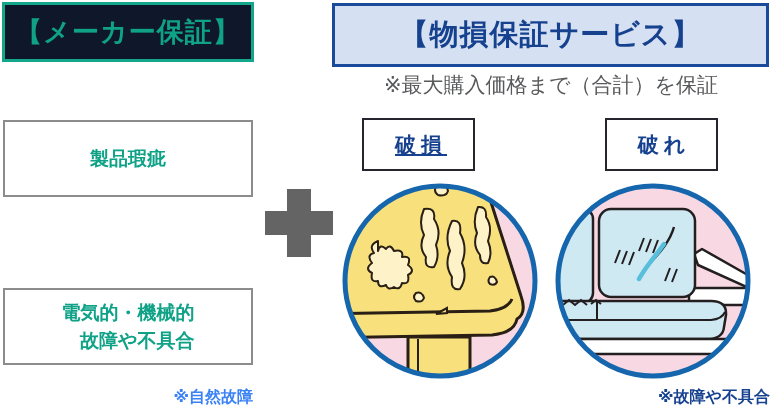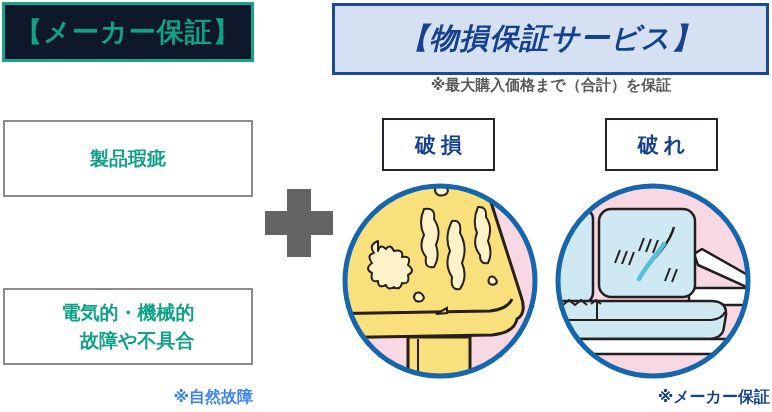--- a/index.html
+++ b/index.html
@@ -5,42 +5,42 @@
   html,body{margin:0;padding:0;background:#fff;}
   .stage{
     position:relative;width:772px;height:412px;background:#fff;overflow:hidden;
     font-family:"Liberation Sans","DejaVu Sans",sans-serif;
   }
   
   .hdr{position:absolute;display:flex;align-items:center;justify-content:center;
        font-weight:bold;box-sizing:border-box;letter-spacing:1px;}
   .hdr-maker{left:2px;top:2px;width:252px;height:60px;background:#0f172a;
        border:3px solid #13a68a;color:#0fa287;font-size:27px;}
-  .hdr-damage{left:332px;top:3px;width:437px;height:72px;background:#d5e1f2;
-       border:3px solid #1a4a9a;color:#16418f;font-size:29px;font-style:italic;}
+  .hdr-damage{left:332px;top:3px;width:437px;height:64px;background:#d5e1f2;
+       border:3px solid #1a4a9a;color:#16418f;font-size:29px;}
   .subtitle{position:absolute;left:336px;top:70px;width:430px;height:30px;
        display:flex;align-items:center;justify-content:center;
-       color:#58595b;font-weight:bold;font-size:15px;}
+       color:#58595b;font-weight:normal;font-size:21px;}
   
   .cov{position:absolute;left:3px;width:250px;height:77px;background:#fff;
        border:2px solid #8c8c8c;box-sizing:border-box;
        display:flex;align-items:center;justify-content:center;text-align:right;
        color:#0fa287;font-weight:bold;font-size:19px;line-height:1.45;white-space:pre-line;}
   .cov1{top:120px;} .cov2{top:204px;} .cov3{top:288px;}
   
   .plus{position:absolute;left:265px;top:189px;width:68px;height:68px;}
   .plus span{position:absolute;background:#646464;}
   .plus .v{left:22px;top:0;width:24px;height:68px;}
   .plus .h{left:0;top:22px;width:68px;height:24px;}
   
   .dmg-label{position:absolute;top:118px;width:113px;height:53px;background:#fff;
        border:2px solid #25252d;box-sizing:border-box;
        display:flex;align-items:center;justify-content:center;
        color:#16418f;font-weight:bold;font-size:21px;letter-spacing:5px;text-indent:5px;}
-  .dmg-label.l1{left:382px;} .dmg-label.l2{left:597px;margin-left:8px;}
+  .dmg-label.l1{left:362px;text-decoration:underline;} .dmg-label.l2{left:597px;margin-left:8px;}
   
   .circ{position:absolute;top:181px;width:200px;height:200px;}
   .circ.c1{left:340px;} .circ.c2{left:553px;}
   
   .fnote{position:absolute;top:387px;font-weight:bold;font-size:16px;}
   .fnote-maker{right:519px;color:#3b82f6;}
   .fnote-damage{right:2px;color:#16418f;}
 </style>
 </head>
 <body>
@@ -116,15 +116,15 @@
       <path d="M 111,63 C 104,73 97,81 91,90 C 89,93 87,96 86,98" fill="none" stroke="#57bedb" stroke-width="4.5" stroke-linecap="round"></path>
       <path d="M -24,120 L 158,120 Q 174,120 173,134 L 171,146 Q 170,158 154,158 L -24,158 Z" fill="#cfe9f3" stroke-width="2.5"></path>
       <path d="M -24,139 L 158,139 Q 169,138 172,131 M 44,120 L 44,139" fill="none" stroke-width="2"></path>
       <path d="M 10,124 L 16,119 L 22,124 L 28,119 L 34,124 M 38,123 L 43,119 L 48,123" fill="none" stroke-width="2"></path>
       <rect x="-24" y="158" width="240" height="15" fill="#ffffff" stroke-width="2.5"></rect>
     </g>
     <circle cx="100" cy="100" r="95" fill="none" stroke="#1566ad" stroke-width="5"></circle>
   </svg>
 
   <div class="fnote fnote-maker">※自然故障</div>
-  <div class="fnote fnote-damage">※メーカー保証</div>
+  <div class="fnote fnote-damage">※故障や不具合</div>
 
 </div>
 
 </body></html>

